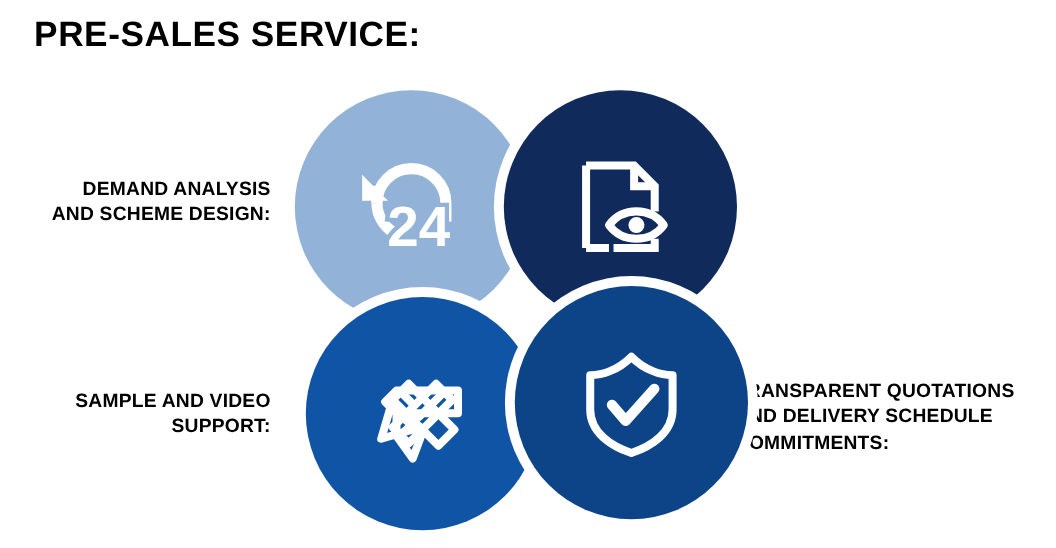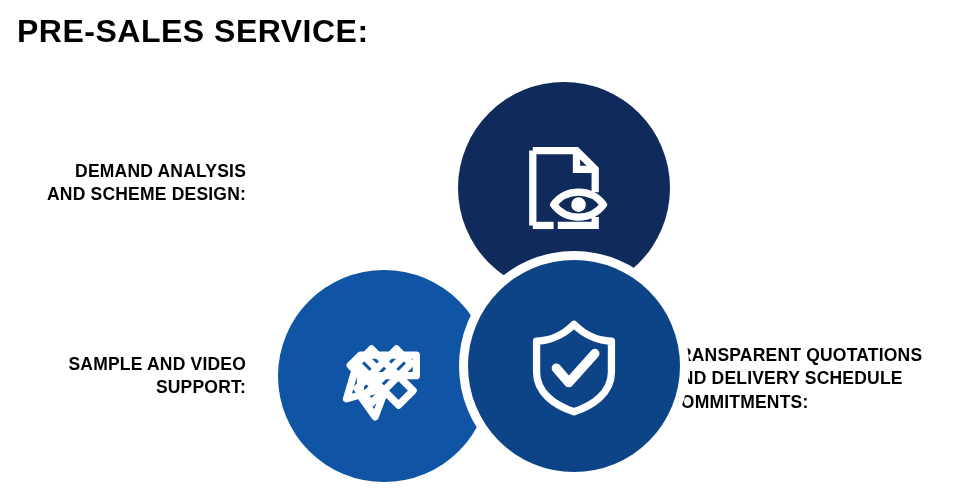--- a/index.html
+++ b/index.html
@@ -17,21 +17,21 @@
 
   #stage {
     position: relative;
     width: 960px;
     height: 498px;
   }
 
   
   .title {
     position: absolute;
-    left: 17px;
+    left: 31px;
     top: 13px;
     font-size: 32px;
     font-weight: bold;
     letter-spacing: 0.5px;
     color: #000000;
     white-space: nowrap;
   }
 
   
   .cluster {
@@ -106,20 +106,30 @@
   <div class="label label-right-align label-bl">SAMPLE AND VIDEO
 SUPPORT:</div>
 
 
   <div class="label label-left-align label-br">TRANSPARENT QUOTATIONS
 AND DELIVERY SCHEDULE
 COMMITMENTS:</div>
 
   <div class="cluster">
 
+    <div class="node node-tl z1" style="background:#92b2d8;">
+      <svg viewBox="0 0 100 100">
+        <path d="M22 47 A28 28 0 0 1 78 47" fill="none" stroke="#ffffff" stroke-width="9" stroke-linecap="butt"></path>
+        <path d="M78 47 L78 62" fill="none" stroke="#ffffff" stroke-width="9" stroke-linecap="butt"></path>
+        <path d="M22 47 L22 33" fill="none" stroke="#ffffff" stroke-width="9" stroke-linecap="butt"></path>
+        <path d="M22 47 A28 28 0 0 0 36 71" fill="none" stroke="#ffffff" stroke-width="9" stroke-linecap="butt"></path>
+        <path d="M10 24 L10 45 L31 45 Z" fill="#ffffff"></path>
+        <text x="56" y="82" font-family="'Liberation Sans', sans-serif" font-size="46" font-weight="bold" fill="#ffffff" text-anchor="middle" stroke="#92b2d8" stroke-width="7" paint-order="stroke">24</text>
+      </svg>
+    </div>
 
     <div class="node node-tr ringed z2" style="background:#102a5c;">
       <svg viewBox="0 0 100 100">
         <path d="M20 14 L62 14 L80 32 L80 54 M80 78 L80 86 L44 86 M20 86 L20 14" fill="none" stroke="#ffffff" stroke-width="7" stroke-linejoin="miter" stroke-linecap="butt"></path>
         <path d="M20 86 L40 86" fill="none" stroke="#ffffff" stroke-width="7"></path>
         <path d="M62 14 L62 32 L80 32" fill="none" stroke="#ffffff" stroke-width="7" stroke-linejoin="miter"></path>
         <path d="M40 66 C52 50, 76 50, 88 66 C76 82, 52 82, 40 66 Z" fill="#102a5c" stroke="#ffffff" stroke-width="7" stroke-linejoin="round"></path>
         <circle cx="64" cy="66" r="7" fill="#ffffff"></circle>
       </svg>
     </div>

